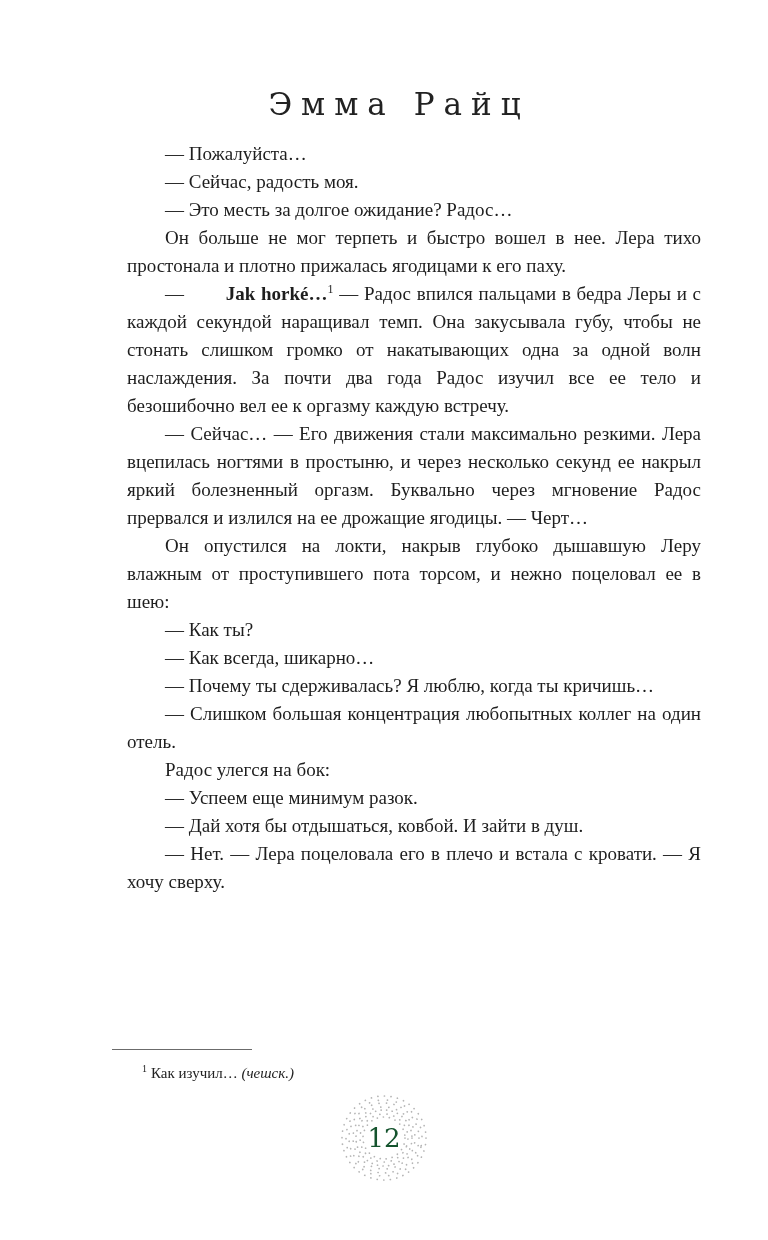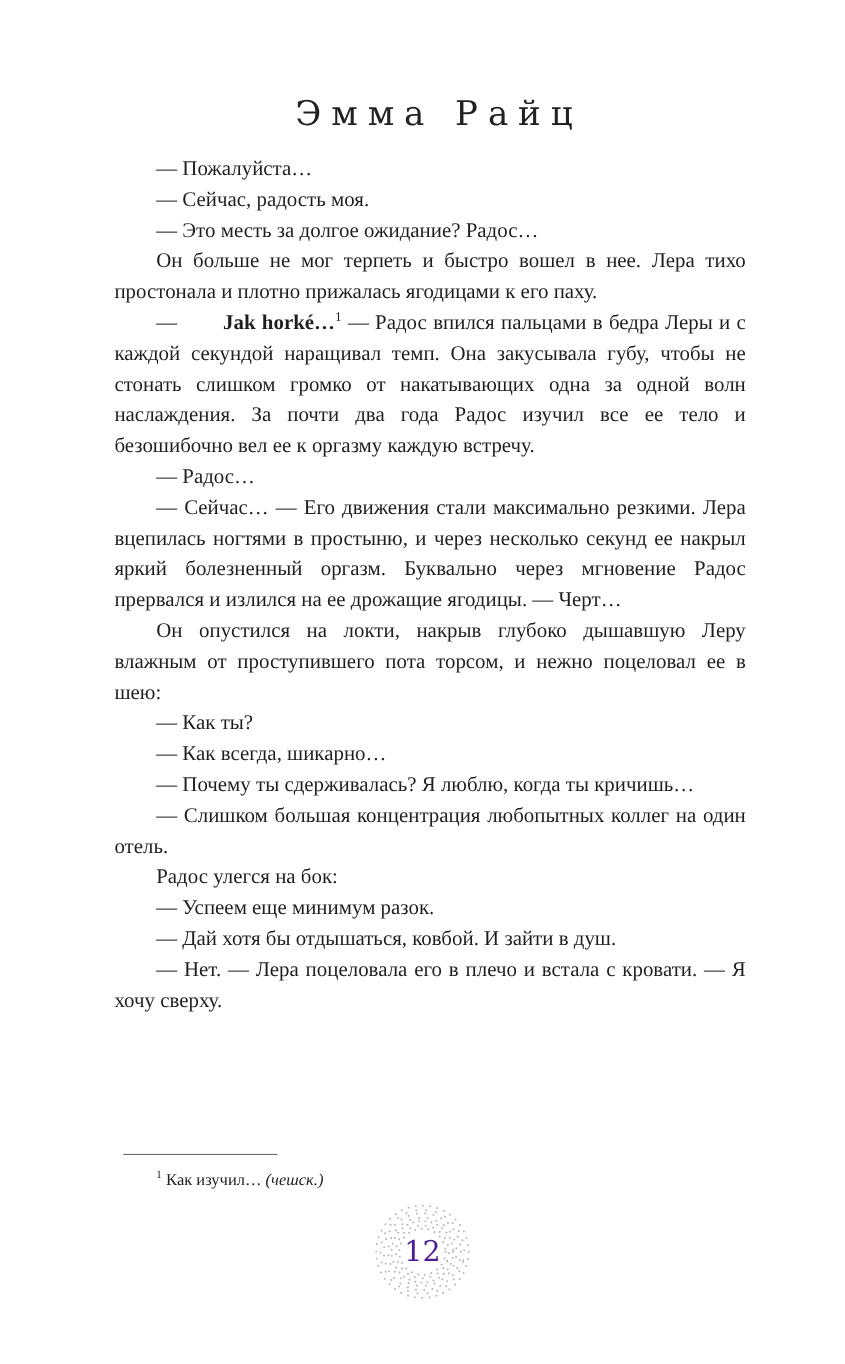--- a/index.html
+++ b/index.html
@@ -19,21 +19,21 @@
     width: 574px;
     text-align: center;
     font-family: "DejaVu Serif", serif;
     font-size: 31px;
     letter-spacing: 9px;
     color: #222;
   }
   .body-text {
     position: absolute;
     top: 140px;
-    left: 104px;
+    left: 127px;
     width: 574px;
     font-size: 19px;
     line-height: 28px;
     text-align: justify;
   }
   .body-text p {
     margin: 0;
     text-indent: 38px;
   }
   .foreign { font-weight: bold; margin-left: 36px; }
@@ -72,37 +72,36 @@
   }
   .ornament-wrap svg { position: absolute; inset: 0; }
   .page-number {
     position: absolute;
     inset: 0;
     display: flex;
     align-items: center;
     justify-content: center;
     font-family: "DejaVu Serif", serif;
     font-size: 26px;
-    color: #4c1d95;
+    color: #14532d;
   }
 </style>
 </head>
 <body>
 
 <div class="page">
 
   <div class="running-head">Эмма Райц</div>
 
   <div class="body-text">
     <p>— Пожалуйста…</p>
     <p>— Сейчас, радость моя.</p>
     <p>— Это месть за долгое ожидание? Радос…</p>
     <p>Он больше не мог терпеть и быстро вошел в нее. Лера тихо простонала и плотно прижалась ягодицами к его паху.</p>
     <p><span>— </span><span class="foreign">Jak horké…</span><sup>1</sup><span> — Радос впился пальцами в бедра Леры и с каждой секундой наращивал темп. Она закусывала губу, чтобы не стонать слишком громко от накатывающих одна за одной волн наслаждения. За почти два года Радос изучил все ее тело и безошибочно вел ее к оргазму каждую встречу.</span></p>
-    <p>— Радос…</p>
     <p>— Сейчас… — Его движения стали максимально резкими. Лера вцепилась ногтями в простыню, и через несколько секунд ее накрыл яркий болезненный оргазм. Буквально через мгновение Радос прервался и излился на ее дрожащие ягодицы. — Черт…</p>
     <p>Он опустился на локти, накрыв глубоко дышавшую Леру влажным от проступившего пота торсом, и нежно поцеловал ее в шею:</p>
     <p>— Как ты?</p>
     <p>— Как всегда, шикарно…</p>
     <p>— Почему ты сдерживалась? Я люблю, когда ты кричишь…</p>
     <p>— Слишком большая концентрация любопытных коллег на один отель.</p>
     <p>Радос улегся на бок:</p>
     <p>— Успеем еще минимум разок.</p>
     <p>— Дай хотя бы отдышаться, ковбой. И зайти в душ.</p>
     <p>— Нет. — Лера поцеловала его в плечо и встала с кровати. — Я хочу сверху.</p>

